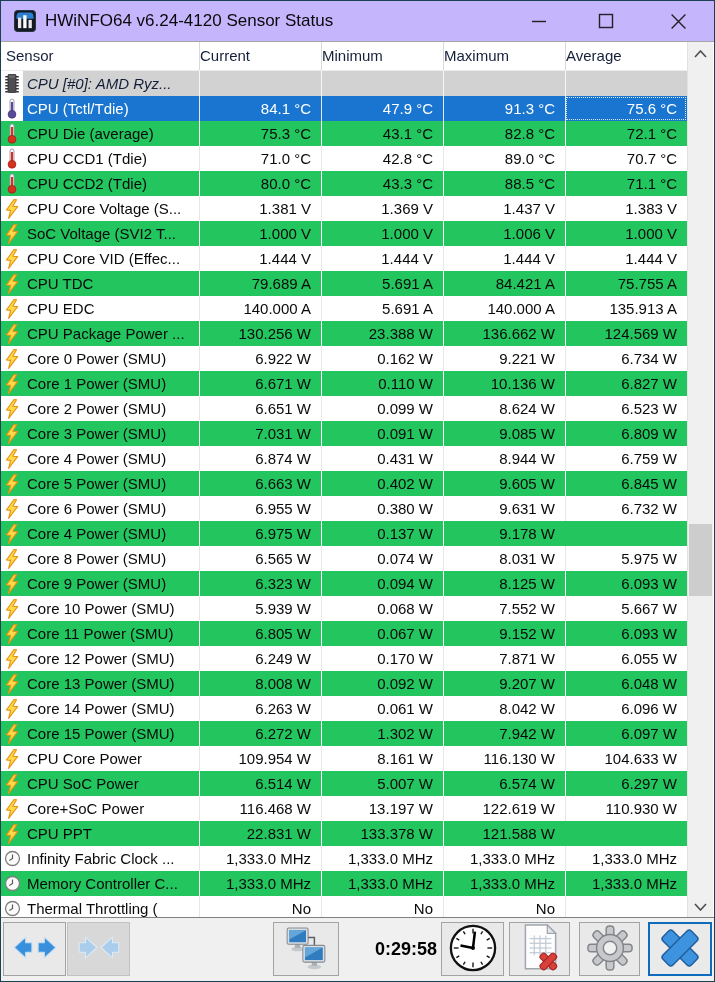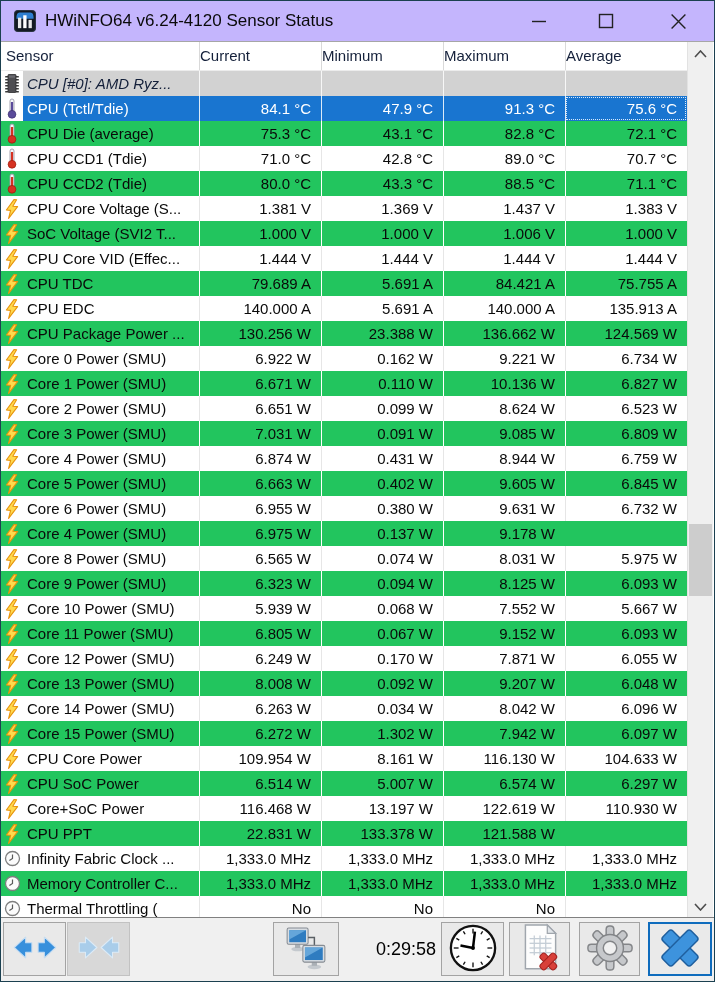--- a/index.html
+++ b/index.html
@@ -41,21 +41,21 @@
   .row.selected .cell-val.focus{outline:1px dotted #d8e9fb;outline-offset:-2px;}
   
   .scrollbar{position:absolute;top:41px;right:1px;width:26px;height:877px;
     background:#f0f0f0;border-left:1px solid #e2e2e2;box-sizing:border-box;}
   .sb-arrow{position:absolute;left:0;width:100%;height:24px;display:flex;
     align-items:center;justify-content:center;}
   .sb-up{top:0;} .sb-down{bottom:0;}
   .sb-thumb{position:absolute;left:1px;right:1px;top:482px;height:72px;background:#cdcdcd;}
   
   .toolbar{position:absolute;left:0;right:0;bottom:0;height:64px;background:#f0f0f0;
-    border-top:1px solid #808080;box-sizing:border-box;}
+    border-top:1px solid #808080;box-sizing:border-box;font-weight:bold;}
   .tb-btn{position:absolute;top:4px;height:54px;background:#e9e9e9;border:1px solid #a3a3a3;
     box-sizing:border-box;display:flex;align-items:center;justify-content:center;padding:0;}
   #btn-expand{left:2px;width:63px;}
   #btn-collapse{left:66px;width:63px;background:#d8d8d8;border-color:#c2c2c2;}
   #btn-monitors{left:272px;width:66px;}
   .time-label{position:absolute;left:363px;top:4px;width:84px;height:54px;line-height:54px;
     text-align:center;font-size:18px;color:#000;}
   #btn-clock{left:440px;width:63px;}
   #btn-report{left:508px;width:61px;}
   #btn-gear{left:578px;width:61px;}
@@ -426,21 +426,21 @@
         <span class="cell-val">6.048 W</span>
       </div>
       <div class="row">
         <span class="cell-icon">
           <svg width="14" height="20" viewBox="0 0 14 20">
             <polygon points="9,0.6 1.4,11 5.6,11.4 3.6,19.4 12.6,7.6 7.8,7.2 11.6,0.8" fill="#ffd94d" stroke="#e8930c" stroke-width="1.1" stroke-linejoin="round"></polygon>
           </svg>
         </span>
         <span class="cell-name">Core 14 Power (SMU)</span>
         <span class="cell-val">6.263 W</span>
-        <span class="cell-val">0.034 W</span>
+        <span class="cell-val">0.061 W</span>
         <span class="cell-val">8.042 W</span>
         <span class="cell-val">6.096 W</span>
       </div>
       <div class="row alt">
         <span class="cell-icon">
           <svg width="14" height="20" viewBox="0 0 14 20">
             <polygon points="9,0.6 1.4,11 5.6,11.4 3.6,19.4 12.6,7.6 7.8,7.2 11.6,0.8" fill="#ffd94d" stroke="#e8930c" stroke-width="1.1" stroke-linejoin="round"></polygon>
           </svg>
         </span>
         <span class="cell-name">Core 15 Power (SMU)</span>

